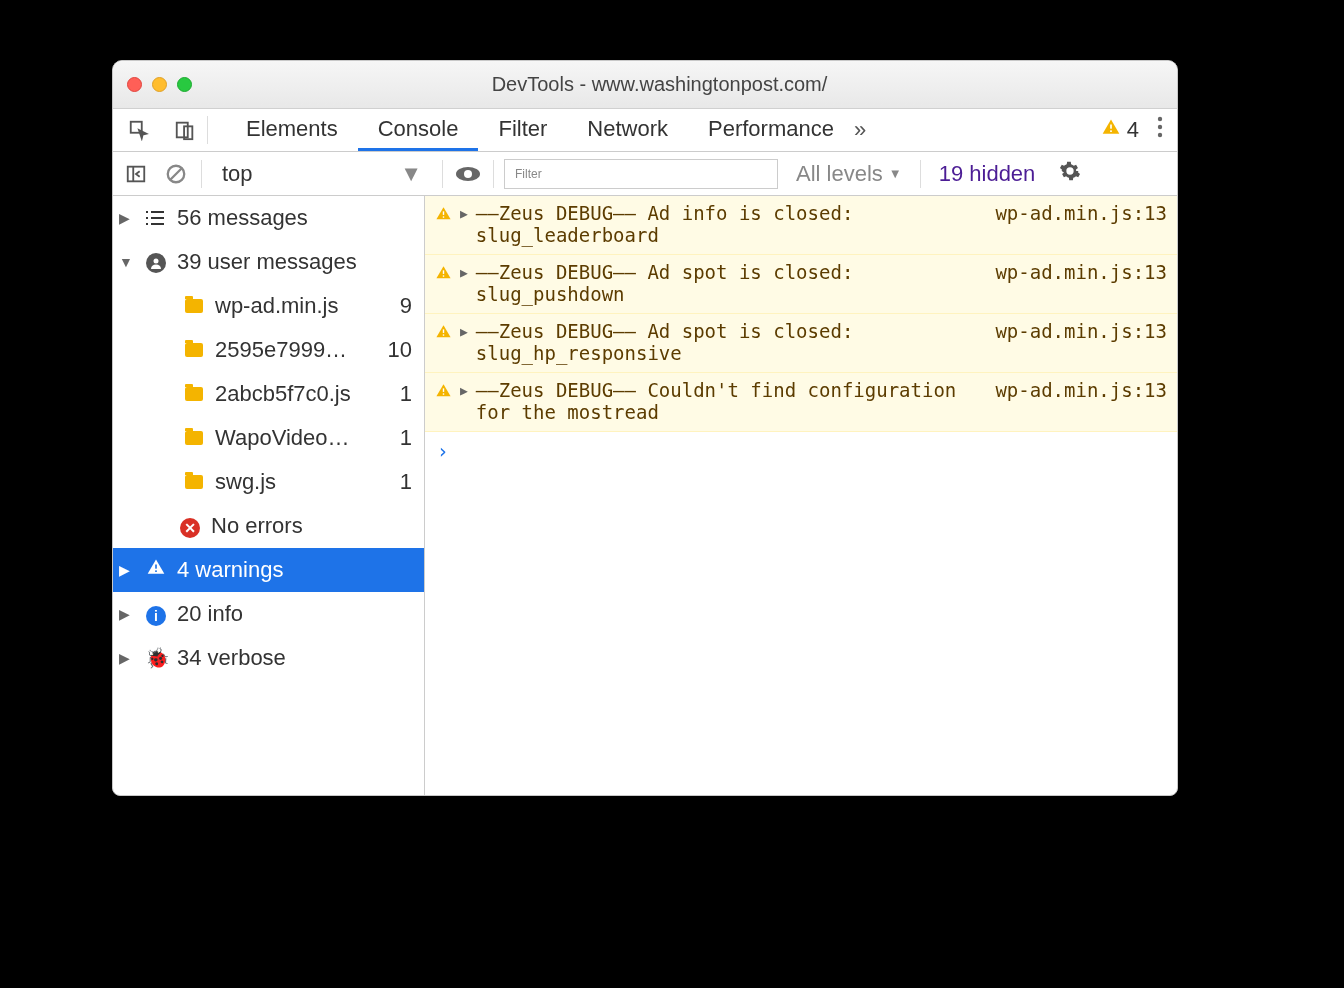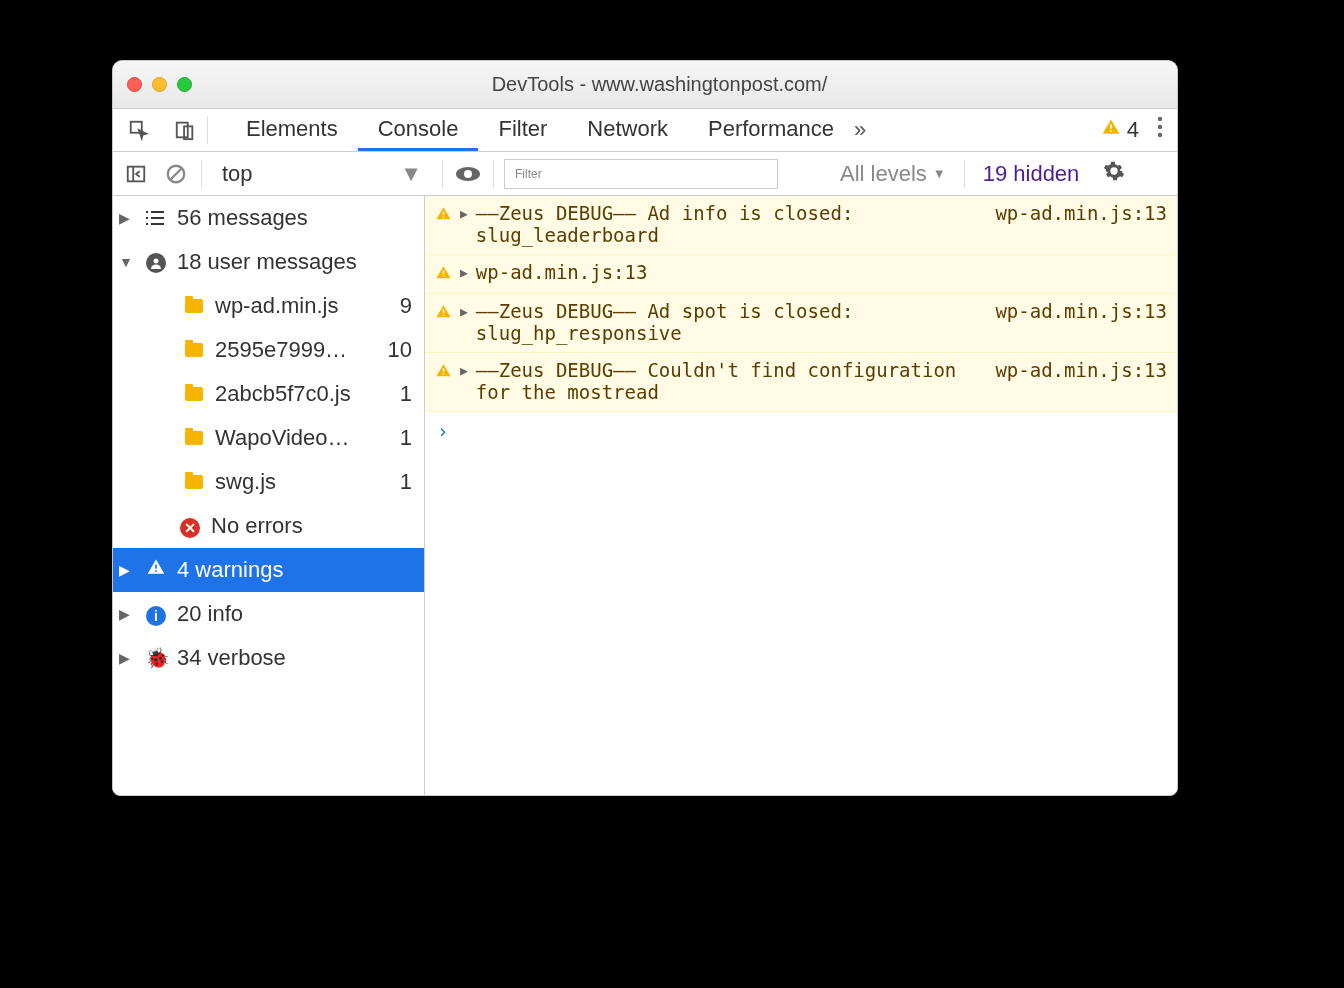--- a/index.html
+++ b/index.html
@@ -23,21 +23,21 @@
 .warn-count { display:flex; align-items:center; gap:6px; color:#333; }
 .warn-tri { color:#f4b400; }
 .kebab { color:#666; cursor:pointer; }
 .subbar { height:44px; border-bottom:1px solid #ccc; display:flex; align-items:center; padding:0 8px; gap:10px; }
 .subbar .iconbtn { width:30px; height:30px; display:flex; align-items:center; justify-content:center; color:#555; cursor:pointer; }
 .divider { width:1px; height:28px; background:#ddd; }
 .context-sel { display:flex; align-items:center; gap:12px; padding:0 10px; cursor:pointer; min-width:220px; justify-content:space-between; }
 .context-sel .cv { color:#888; }
 .filter-input { border:1px solid #ccc; height:30px; padding:0 10px; font-size:12px; color:#555; width:274px; background:#fff; }
 .filter-input::placeholder { color:#888; }
-.levels { color:#888; display:flex; align-items:center; gap:6px; cursor:pointer; padding:0 8px;margin-left:44px; }
+.levels { color:#888; display:flex; align-items:center; gap:6px; cursor:pointer; padding:0 8px; }
 .hidden-count { color:#4c1d95; padding:0 8px; }
 .gear { color:#555; cursor:pointer; padding:0 6px; }
 .body { display:flex; height:607px; }
 .sidebar { width:312px; border-right:1px solid #ccc; overflow:hidden; font-size:22px; }
 .srow { display:flex; align-items:center; height:44px; padding-left:6px; cursor:pointer; gap:10px; }
 .srow .expand { width:16px; color:#666; font-size:14px; }
 .srow .ic { width:22px; text-align:center; }
 .srow .txt { flex:1; white-space:nowrap; overflow:hidden; text-overflow:ellipsis; }
 .srow .num { margin-right:12px; color:#333; }
 .indent1 { padding-left:40px; }
@@ -179,21 +179,21 @@
         <span class="txt">56 messages</span>
       </div>
       <div class="srow">
         <span class="expand">▼</span>
         <span class="ic"><span class="user-ic">
               <svg width="12" height="12" viewBox="0 0 12 12" fill="#fff">
                 <circle cx="6" cy="4" r="2.5"></circle>
                 <path d="M1 12c0-3 2-4.5 5-4.5s5 1.5 5 4.5"></path>
               </svg>
             </span></span>
-        <span class="txt">18 user messages</span>
+        <span class="txt">39 user messages</span>
       </div>
       <div class="srow indent2">
           <span class="ic"><span class="folder-ic"></span></span>
           <span class="txt">wp-ad.min.js</span>
           <span class="num">9</span>
         </div>
       <div class="srow indent2">
           <span class="ic"><span class="folder-ic"></span></span>
           <span class="txt">2595e7999…</span>
           <span class="num">10</span>
@@ -250,20 +250,21 @@
         <span class="msg">––Zeus DEBUG–– Ad info is closed: slug_leaderboard</span>
         <span class="src">wp-ad.min.js:13</span>
       </div>
       <div class="logrow">
         <span class="tri"><svg width="17" height="17" viewBox="0 0 24 24">
               <path d="M12 3 L22 20 L2 20 Z" fill="#f4b400"></path>
               <rect x="11" y="9" width="2" height="5" fill="#fff"></rect>
               <rect x="11" y="16" width="2" height="2" fill="#fff"></rect>
             </svg></span>
         <span class="exp">▶</span>
+        <span class="msg">––Zeus DEBUG–– Ad spot is closed: slug_pushdown</span>
         <span class="src">wp-ad.min.js:13</span>
       </div>
       <div class="logrow">
         <span class="tri"><svg width="17" height="17" viewBox="0 0 24 24">
               <path d="M12 3 L22 20 L2 20 Z" fill="#f4b400"></path>
               <rect x="11" y="9" width="2" height="5" fill="#fff"></rect>
               <rect x="11" y="16" width="2" height="2" fill="#fff"></rect>
             </svg></span>
         <span class="exp">▶</span>
         <span class="msg">––Zeus DEBUG–– Ad spot is closed: slug_hp_responsive</span>

